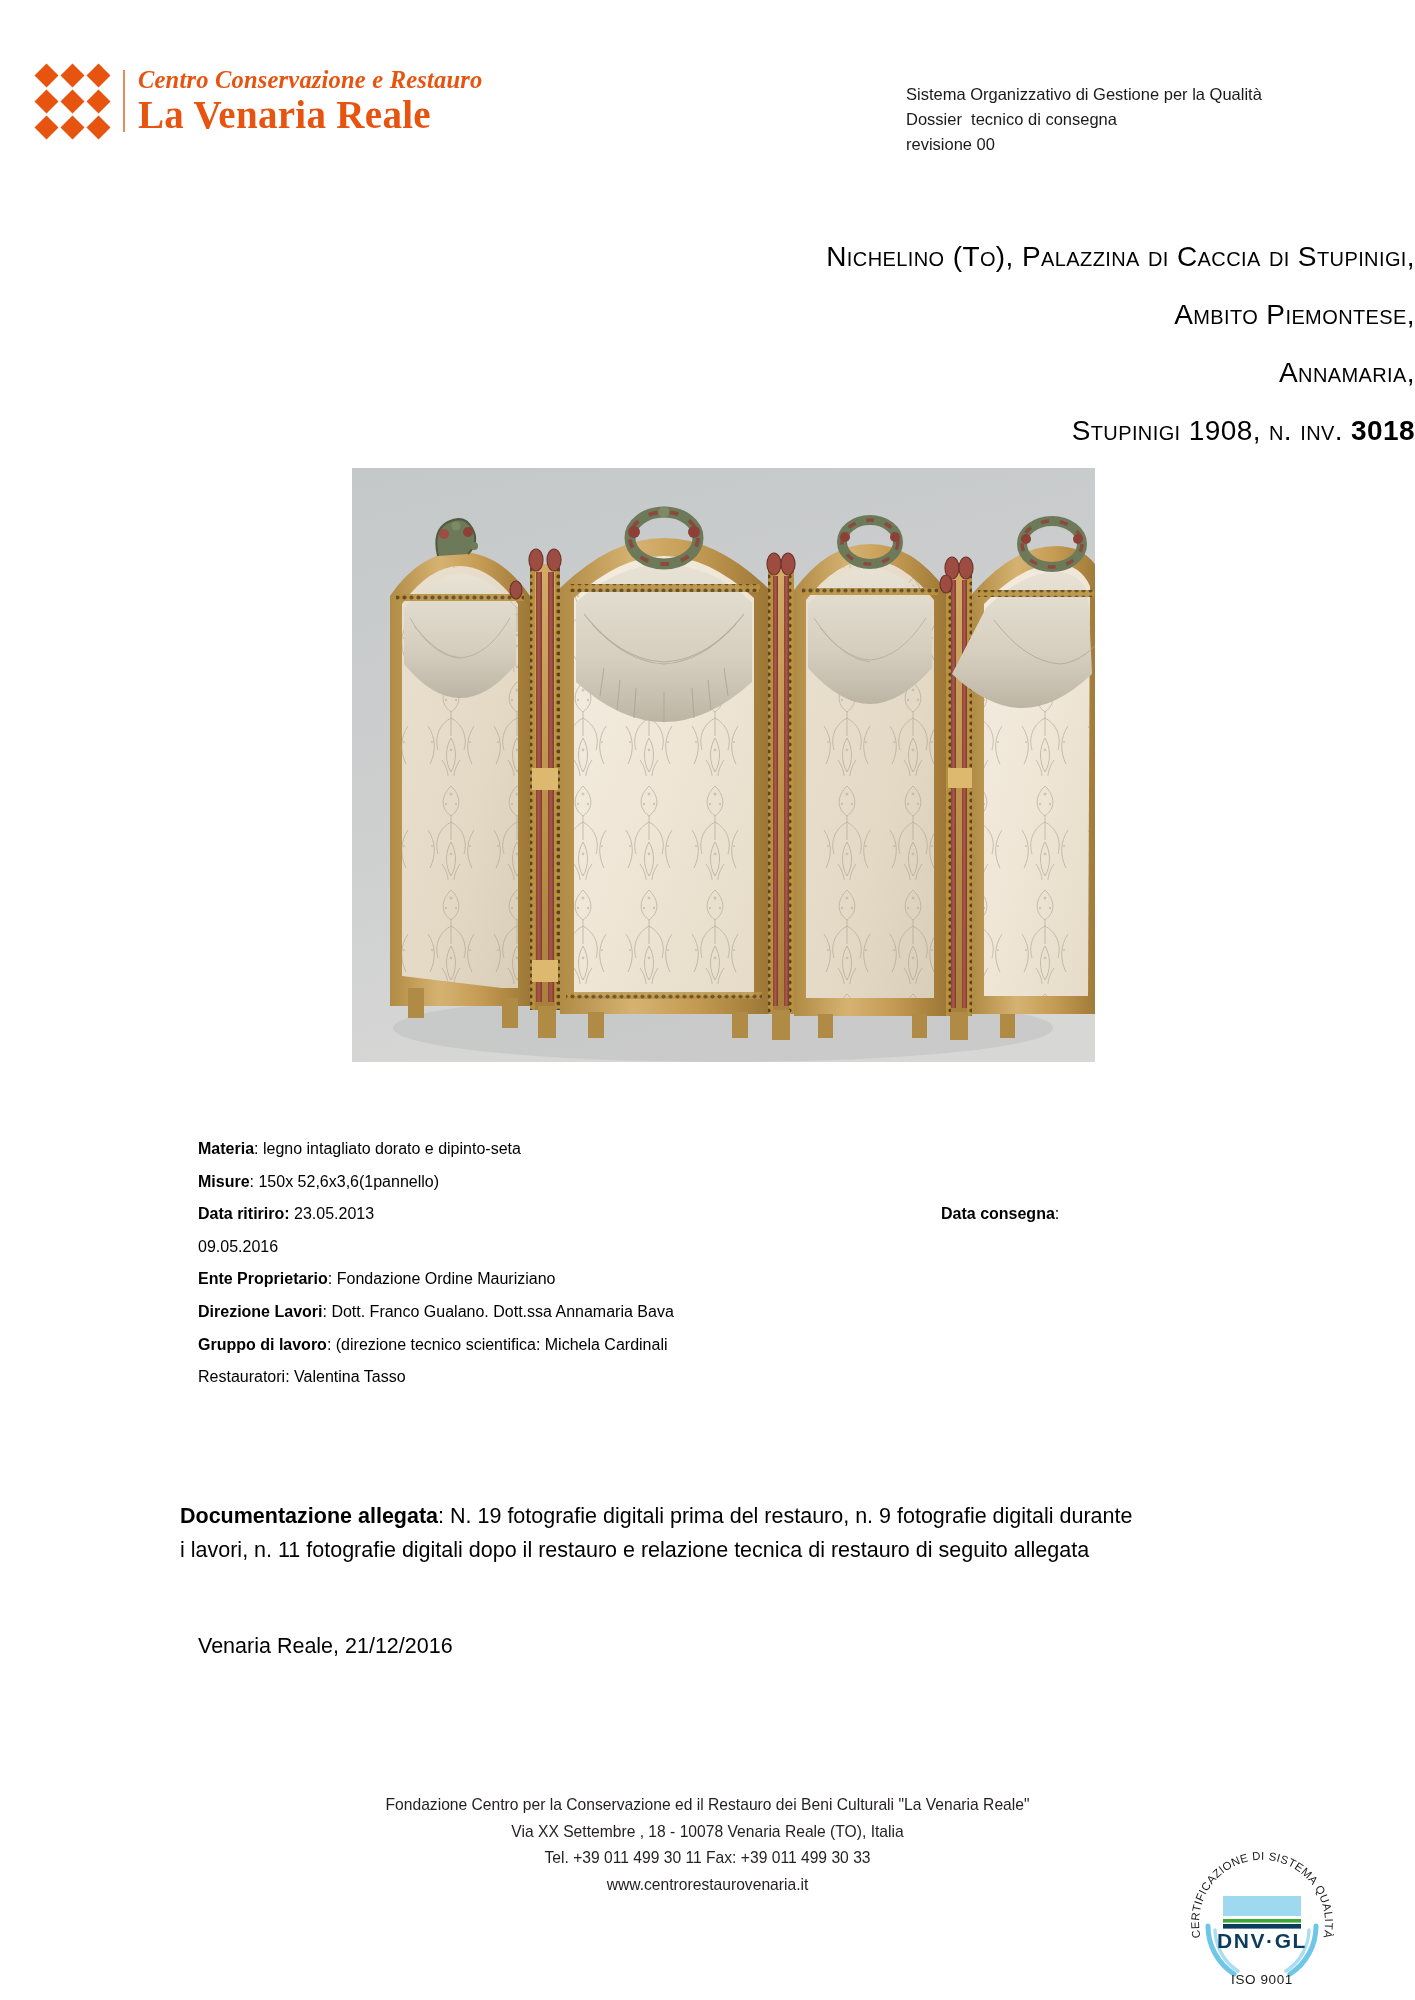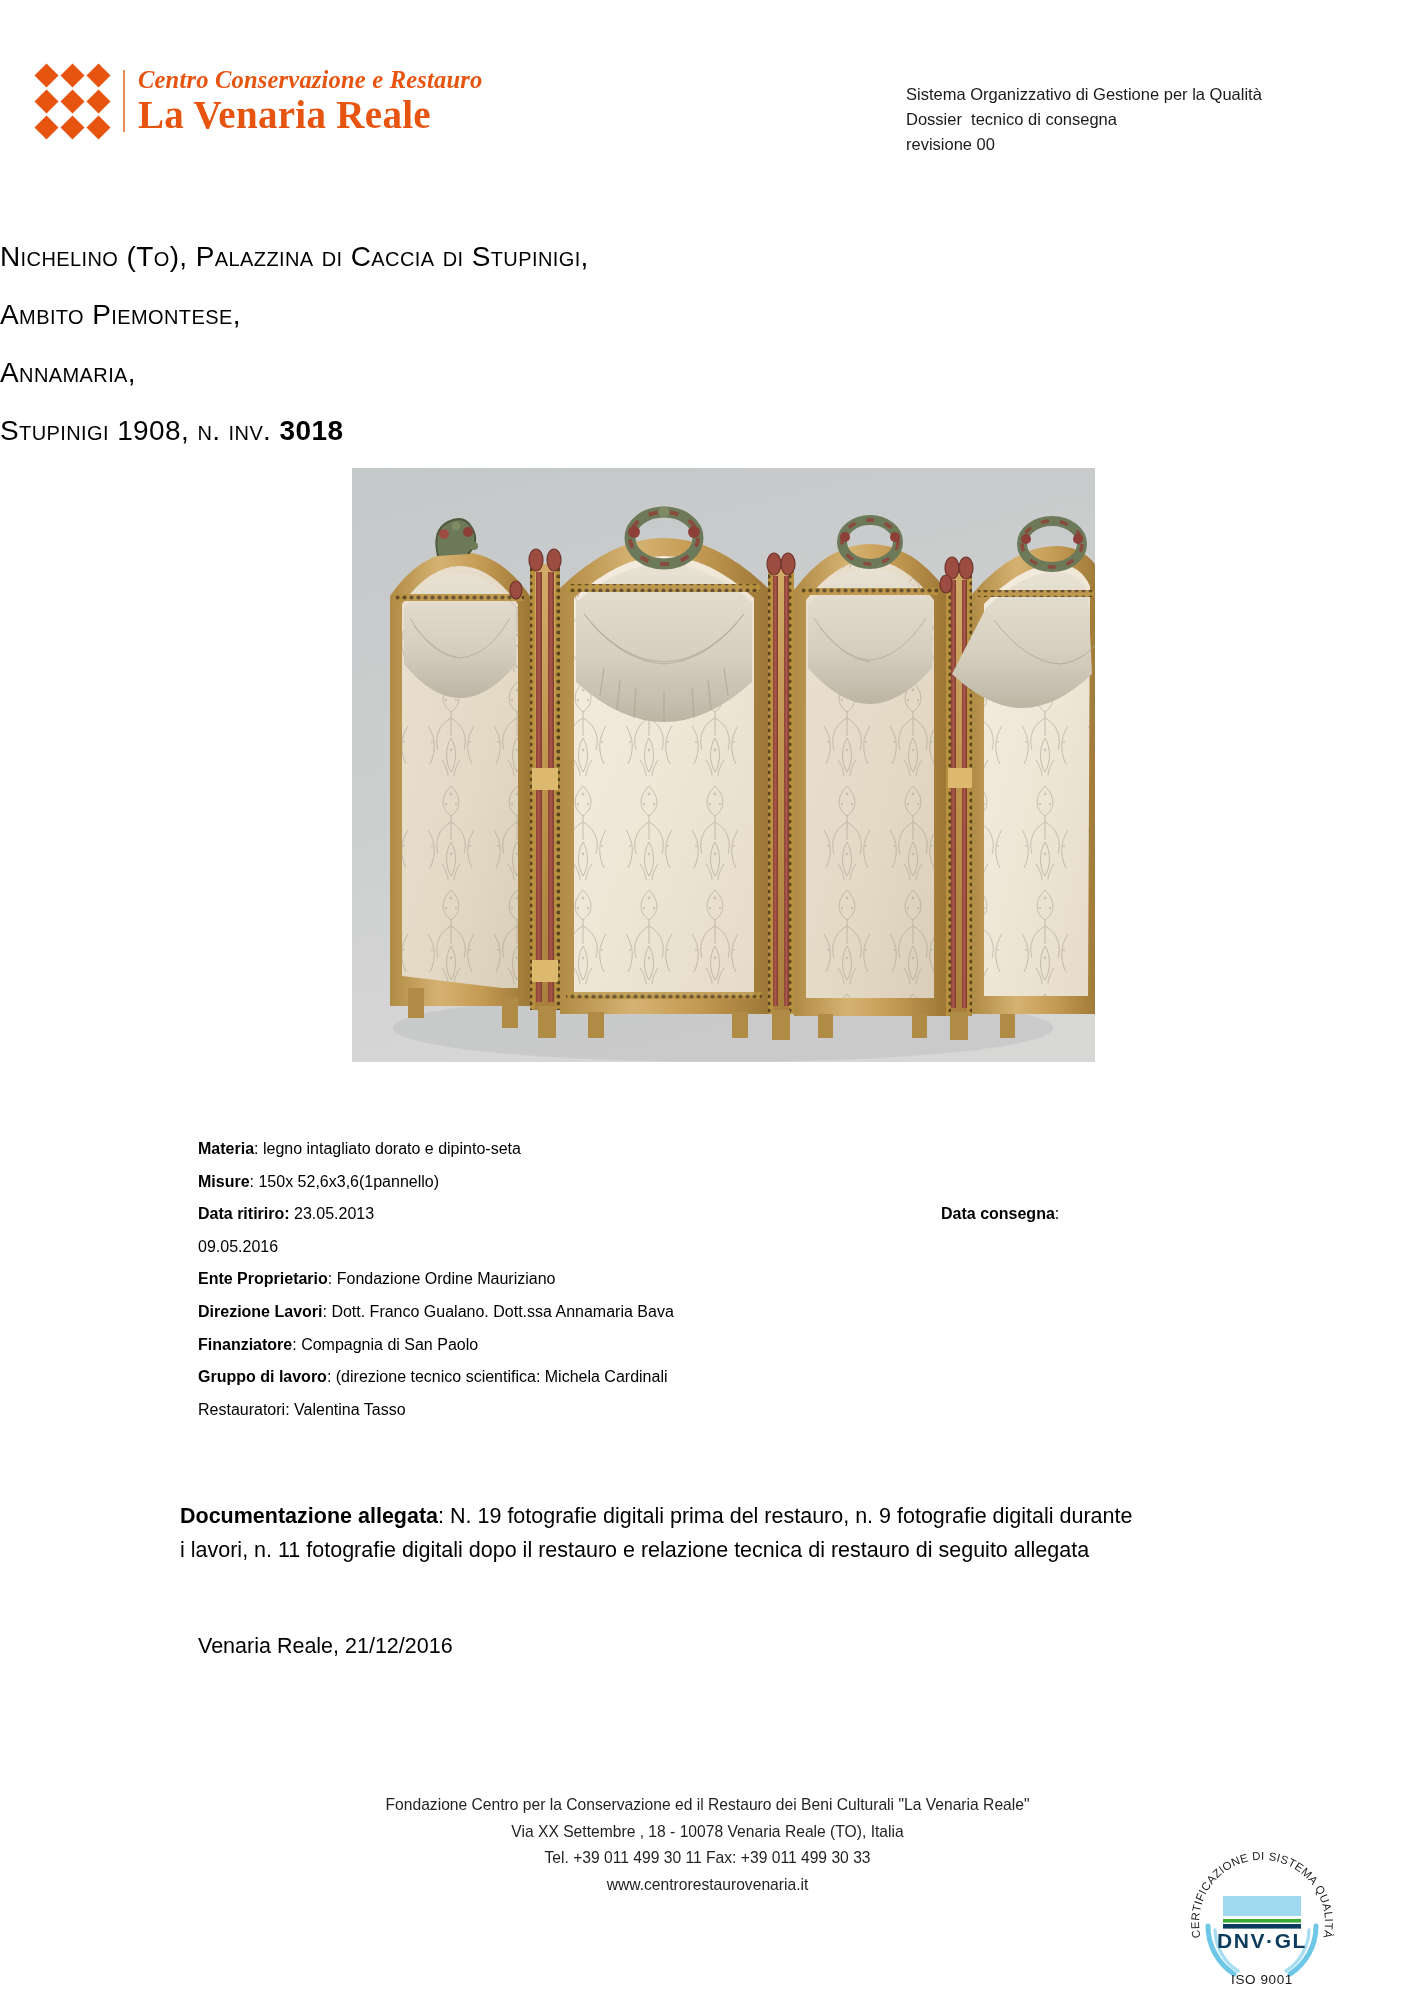--- a/index.html
+++ b/index.html
@@ -90,21 +90,21 @@
     color: #1a1a1a;
     white-space: pre;
   }
 
   
   .title-block {
     position: absolute;
     top: 228px;
     left: 0;
     width: 1415px;
-    text-align: left;
+    text-align: right;
   }
   .title-line {
     font-size: 28px;
     font-variant: small-caps;
     letter-spacing: 0.4px;
     line-height: 58px;
     color: #000;
     white-space: nowrap;
   }
   .title-line .plain {
@@ -470,21 +470,20 @@
   <div class="row"><b>Misure</b><span>: </span><span>150x 52,6x3,6(1pannello)</span></div>
 
   <div class="row"><b>Data ritiriro:</b><span> </span><span>23.05.2013</span><span class="data-consegna"><b>Data consegna</b><span>:</span></span></div>
 
   <div class="row"><span>09.05.2016</span></div>
 
   <div class="row"><b>Ente Proprietario</b><span>: </span><span>Fondazione Ordine Mauriziano</span></div>
 
   <div class="row"><b>Direzione Lavori</b><span>: </span><span>Dott. Franco Gualano. Dott.ssa Annamaria Bava</span></div>
 
-  <div class="row"><b>Finanziatore</b><span>: </span><span>Compagnia di San Paolo</span></div>
 
   <div class="row"><b>Gruppo di lavoro</b><span>: </span><span>(direzione tecnico scientifica: Michela Cardinali</span></div>
 
   <div class="row"><span>Restauratori: Valentina Tasso</span></div>
 
 </div>
 
 <div class="doc-block"><b>Documentazione allegata</b><span>: </span><span>N. 19 fotografie digitali prima del restauro, n. 9 fotografie digitali durante i lavori, n. 11 fotografie digitali dopo il restauro e relazione tecnica di restauro di seguito allegata</span></div>
 
 <div class="place-date">Venaria Reale, 21/12/2016</div>

